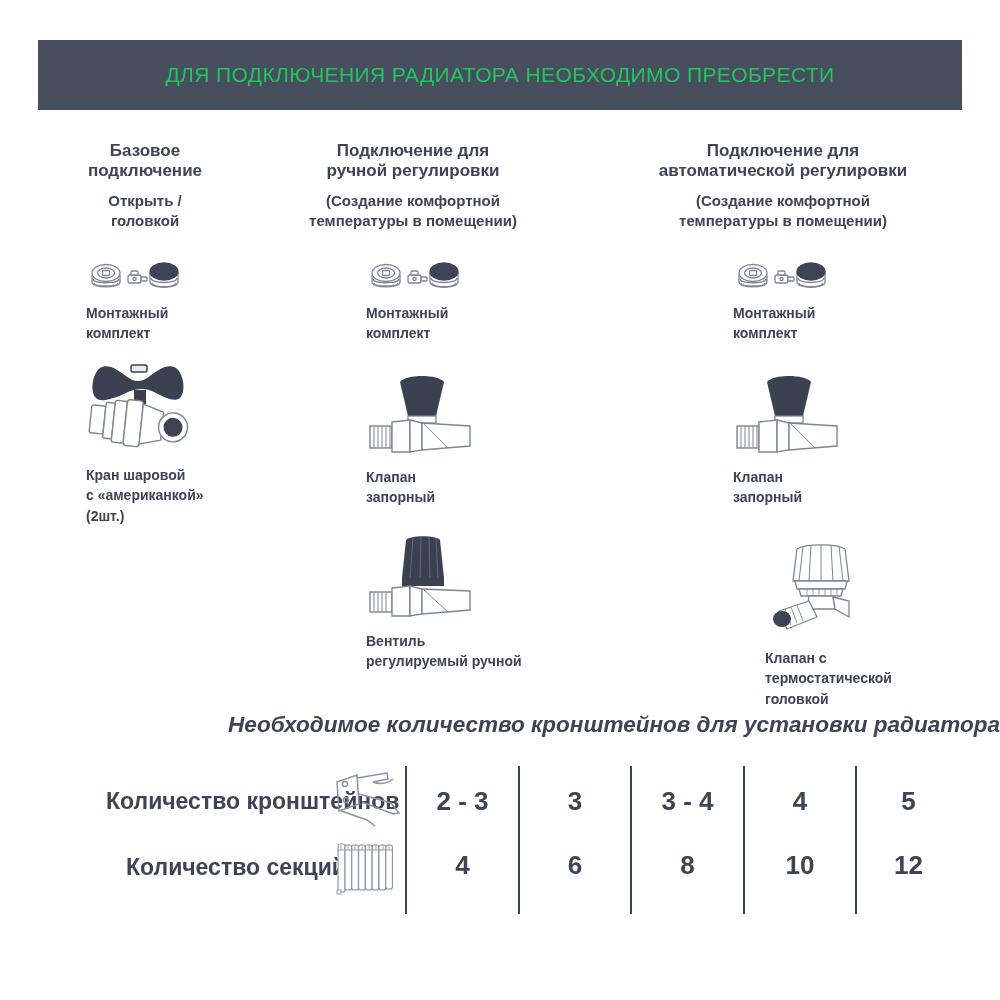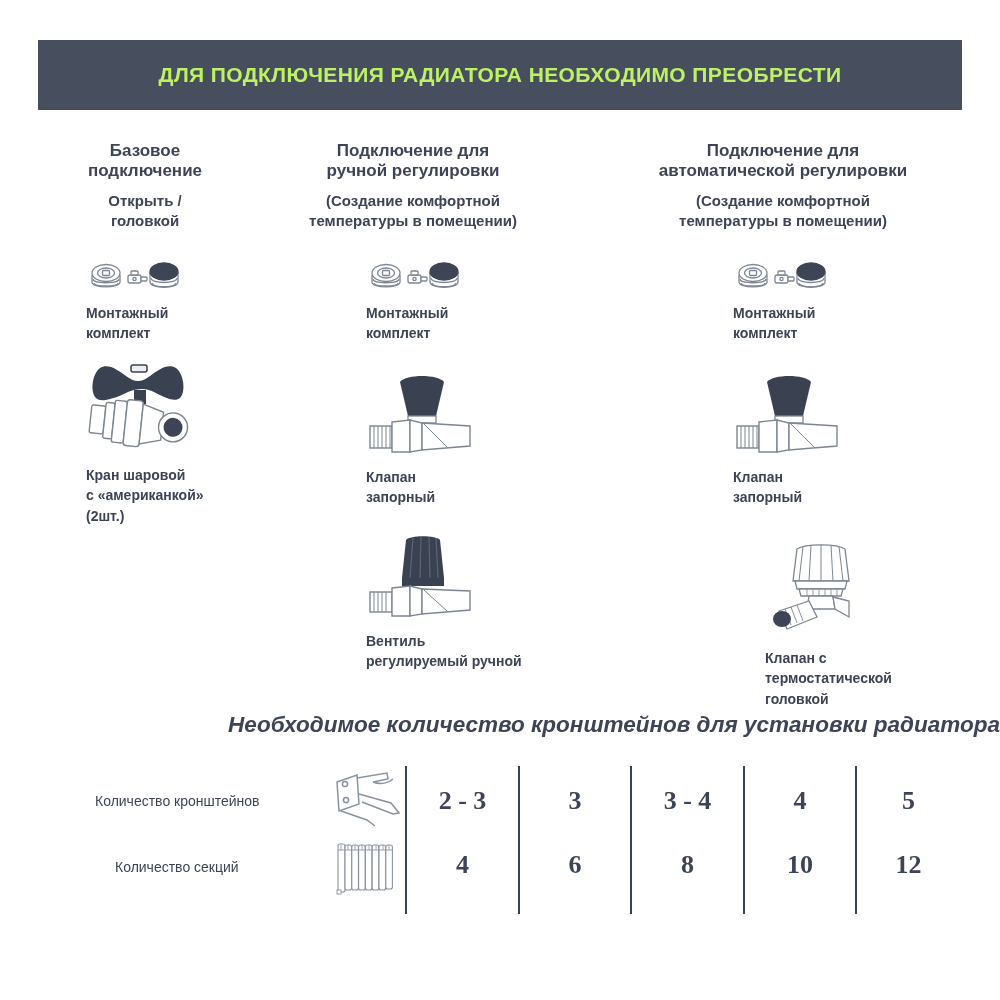--- a/index.html
+++ b/index.html
@@ -2,21 +2,21 @@
 <html><head>
 <meta charset="utf-8">
 <style>
   * { box-sizing: border-box; }
   html, body { margin: 0; padding: 0; background: #fff; }
   body { font-family: "Liberation Sans", "DejaVu Sans", sans-serif; }
   .page { position: relative; width: 1000px; height: 1000px; background: #fff; color: #3d4456; overflow: hidden; }
 
   .banner { position: absolute; left: 38px; top: 40px; width: 924px; height: 70px;
             background: #474e5e; display: flex; align-items: center; justify-content: center; }
-  .banner-title { color: #bef264; font-size: 21px; font-weight: 700; letter-spacing: .4px; text-align: center; }
+  .banner-title { color: #22c55e; font-size: 21px; font-weight: 400; letter-spacing: .4px; text-align: center; }
 
   .col-head { position: absolute; text-align: center; }
   .col-head.c0 { left: 40px;  top: 141px; width: 210px; }
   .col-head.c1 { left: 288px; top: 141px; width: 250px; }
   .col-head.c2 { left: 598px; top: 141px; width: 370px; }
   .col-title { font-size: 17px; font-weight: 700; line-height: 1.2; }
   .col-sub   { font-size: 15px; font-weight: 700; line-height: 1.35; margin-top: 9px; }
   .line { display: block; }
 
   .item { position: absolute; width: 210px; }
@@ -28,28 +28,28 @@
   .i-c1-stop  { left: 366px; top: 366px; }
   .i-c1-man   { left: 366px; top: 528px; }
   .i-c2-kit   { left: 733px; top: 258px; width: 170px; }
   .i-c2-stop  { left: 733px; top: 366px; }
   .i-c2-therm { left: 733px; top: 539px; margin-left: 32px; }
 
   .section-title { position: absolute; left: 0; top: 712px; width: 1000px; text-align: right;
                    font-size: 22.5px; font-weight: 700; font-style: italic; }
 
   .tbl { position: absolute; left: 95px; top: 766px; width: 865px; height: 148px; }
-  .row-label { position: absolute; left: 0; height: 22px; line-height: 22px; font-size: 14px; font-weight: 400; white-space: nowrap; }
+  .row-label { position: absolute; left: 11px; height: 22px; line-height: 22px; font-size: 23px; font-weight: 700; white-space: nowrap; }
   .row-label.r0 { top: 24px; }
   .row-label.r1 { top: 90px; margin-left: 20px; }
   .tbl-icon { position: absolute; }
   .tbl-icon.br { left: 234px; top: 2px; }
   .tbl-icon.rad { left: 240px; top: 70px; }
 
-  .vcol { position: absolute; top: 0; height: 148px; border-left: 2px solid #3b4252; font-family: Liberation Serif, serif; }
+  .vcol { position: absolute; top: 0; height: 148px; border-left: 2px solid #3b4252; }
   .vcol.v0 { left: 310px; width: 113px; }
   .vcol.v1 { left: 423px; width: 112px; }
   .vcol.v2 { left: 535px; width: 113px; }
   .vcol.v3 { left: 648px; width: 112px; }
   .vcol.v4 { left: 760px; width: 105px; }
   .vc { position: absolute; left: 0; width: 100%; height: 70px; display: flex; align-items: center; justify-content: center;
         font-size: 26px; font-weight: 700; white-space: nowrap; }
   .vc.top { top: 0; }
   .vc.bot { top: 64px; }
 

